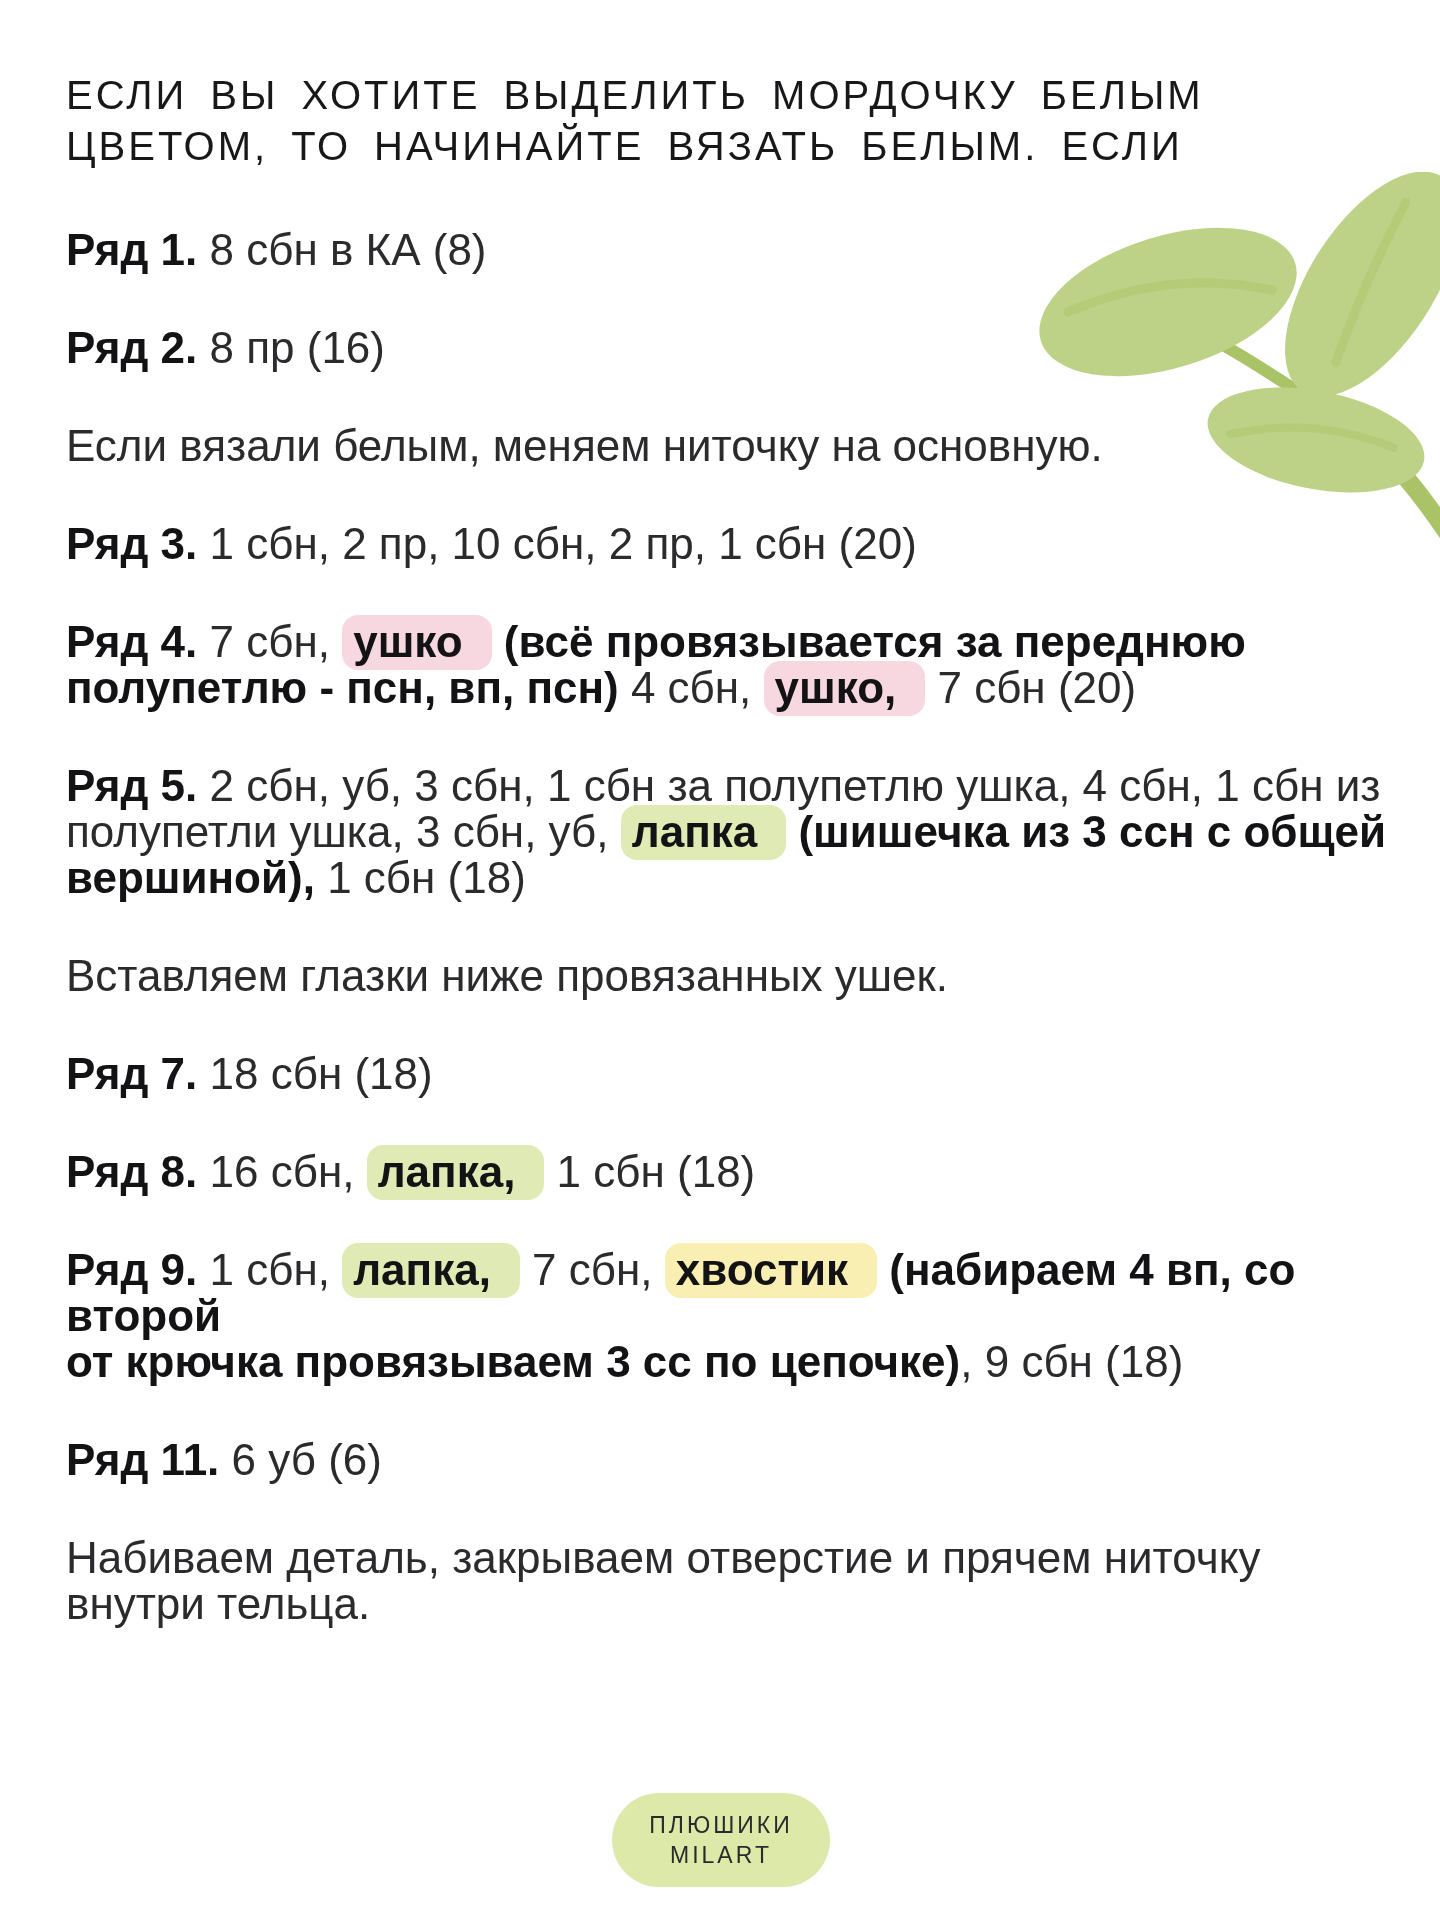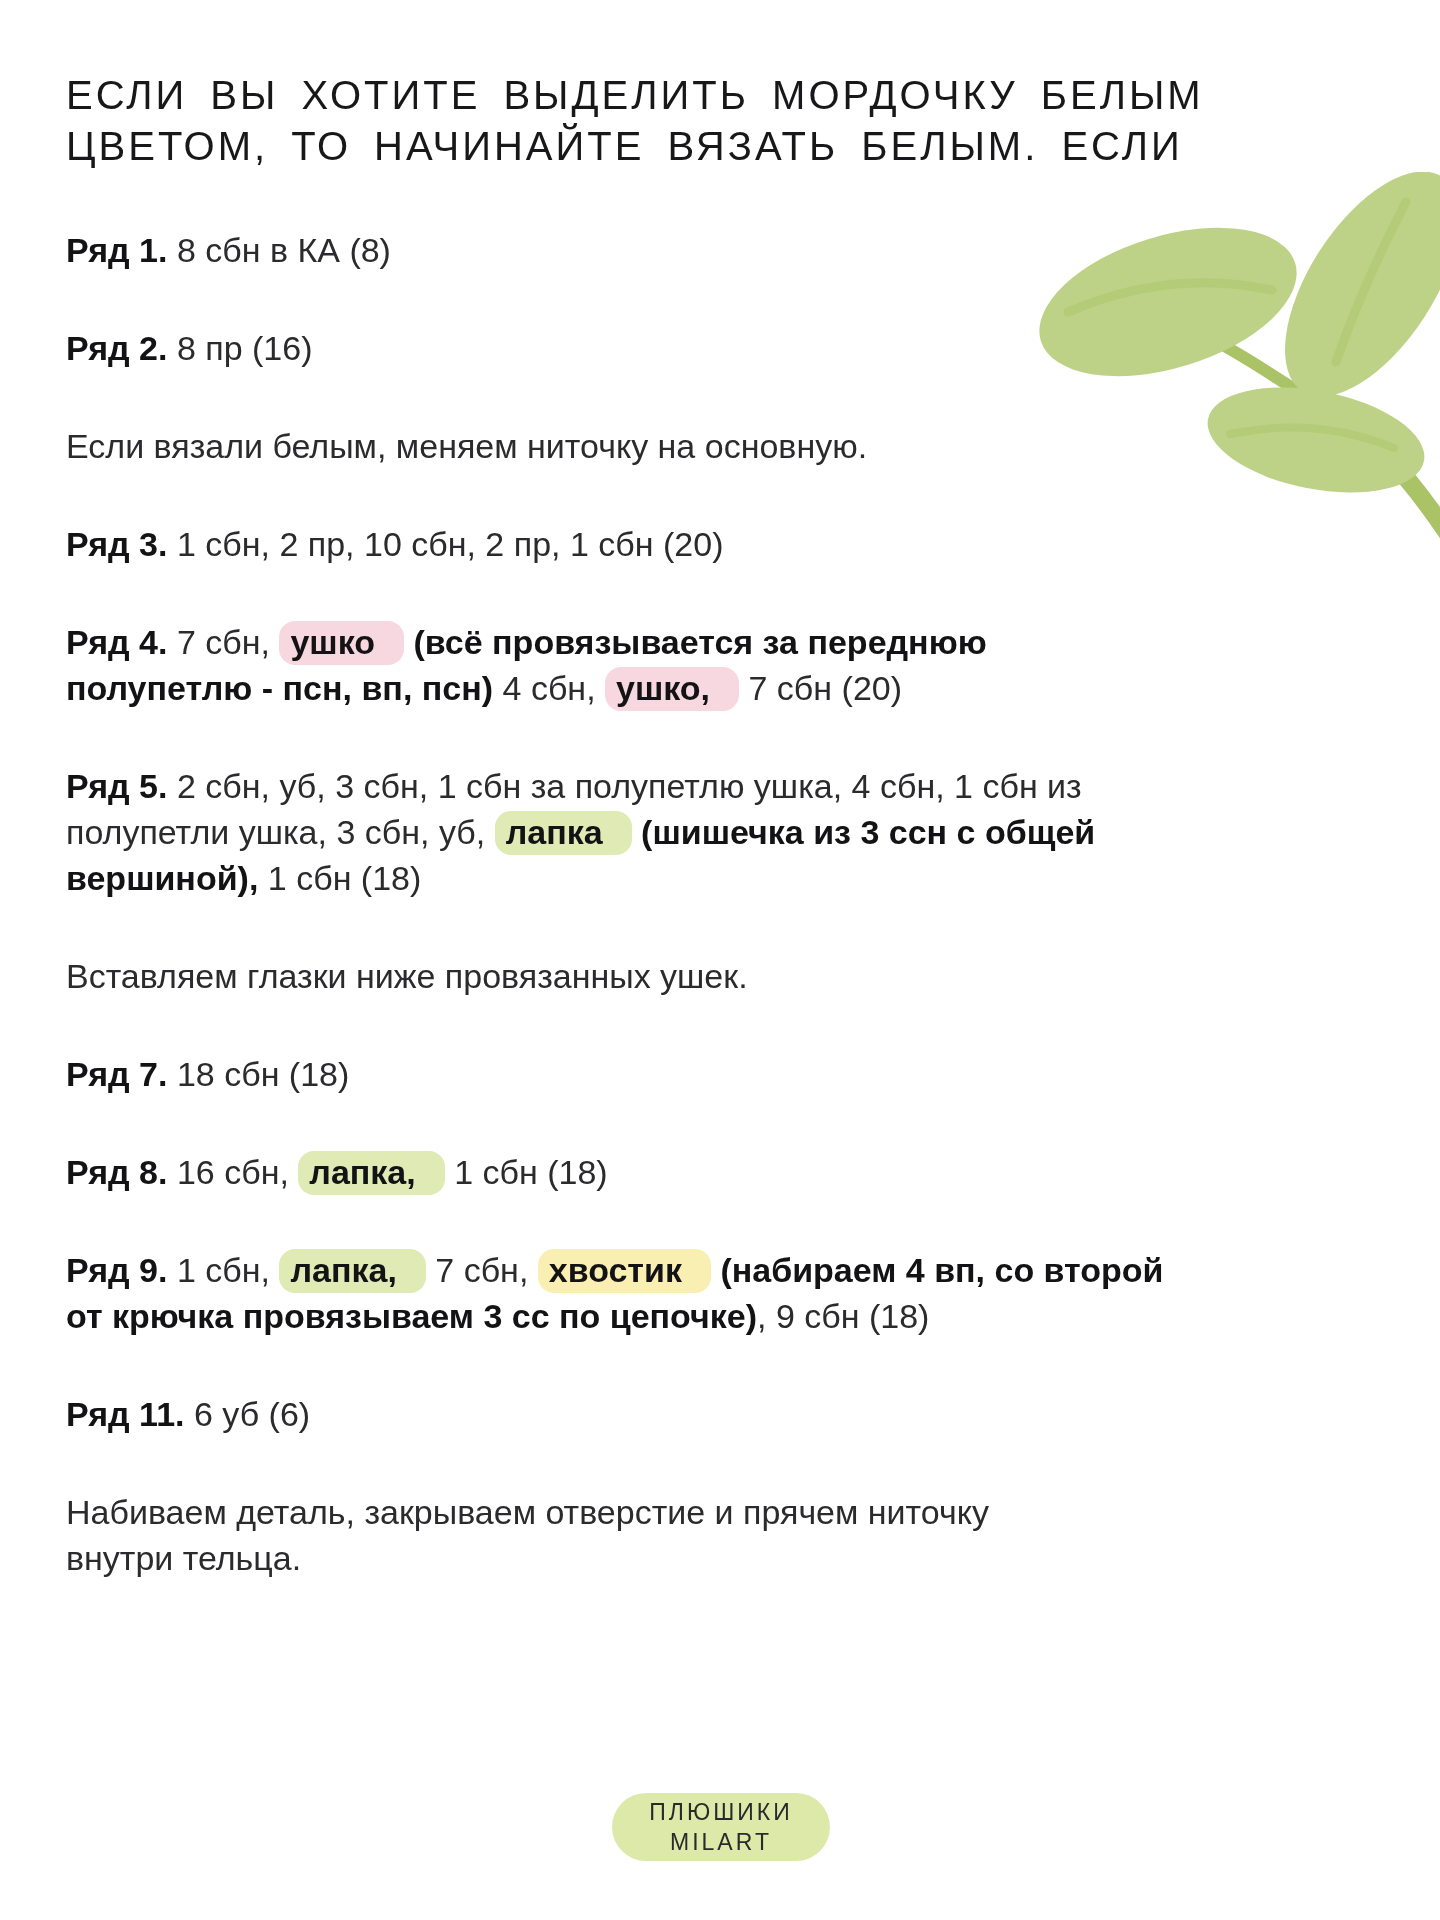--- a/index.html
+++ b/index.html
@@ -35,21 +35,21 @@
     line-height:51px;
     letter-spacing:3px;
     word-spacing:9px;
     font-weight:400;
     color:#18181a;
     margin-bottom:55px;
   }
   .header span{display:block;white-space:nowrap;}
   
   .para{
-    font-size:34px;
+    font-size:44px;
     line-height:46px;
     margin-bottom:52px;
     color:var(--text);
   }
   .seg-label{
     font-weight:700;
     color:var(--text-strong);
   }
   .seg-b{
     font-weight:700;
@@ -71,21 +71,21 @@
     width:434px;
     height:386px;
     pointer-events:none;
   }
   
   .badge{
     position:absolute;
     left:612px;
     top:1793px;
     width:218px;
-    height:68px;
+    height:94px;
     background:var(--badge-bg);
     border-radius:47px;
     display:flex;
     flex-direction:column;
     align-items:center;
     justify-content:center;
     gap:4px;
     color:#2a2a2c;
   }
   .badge span{

